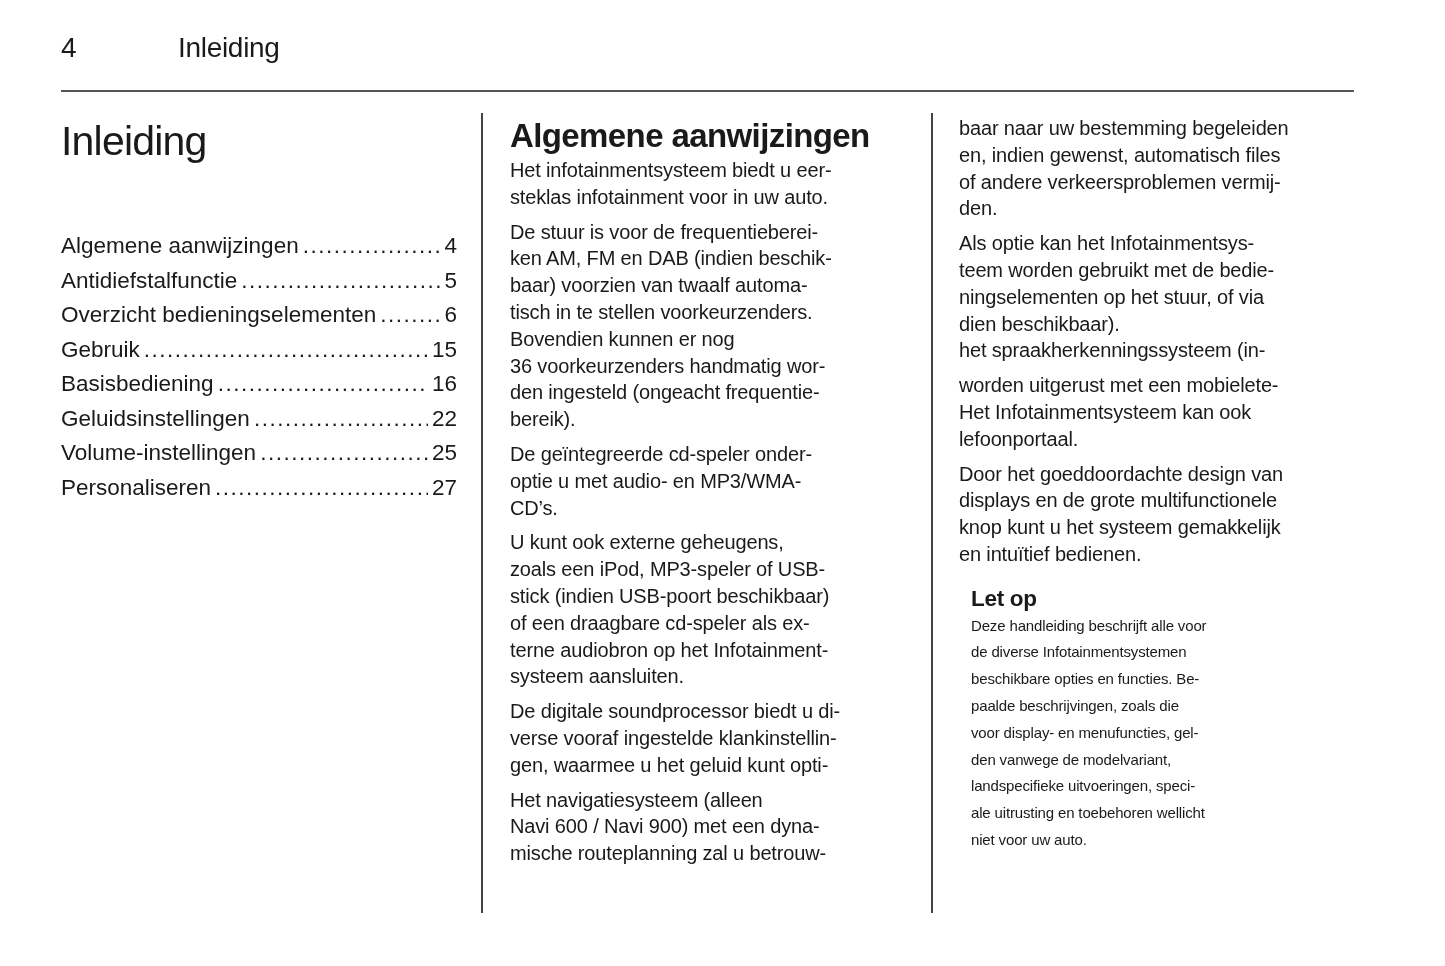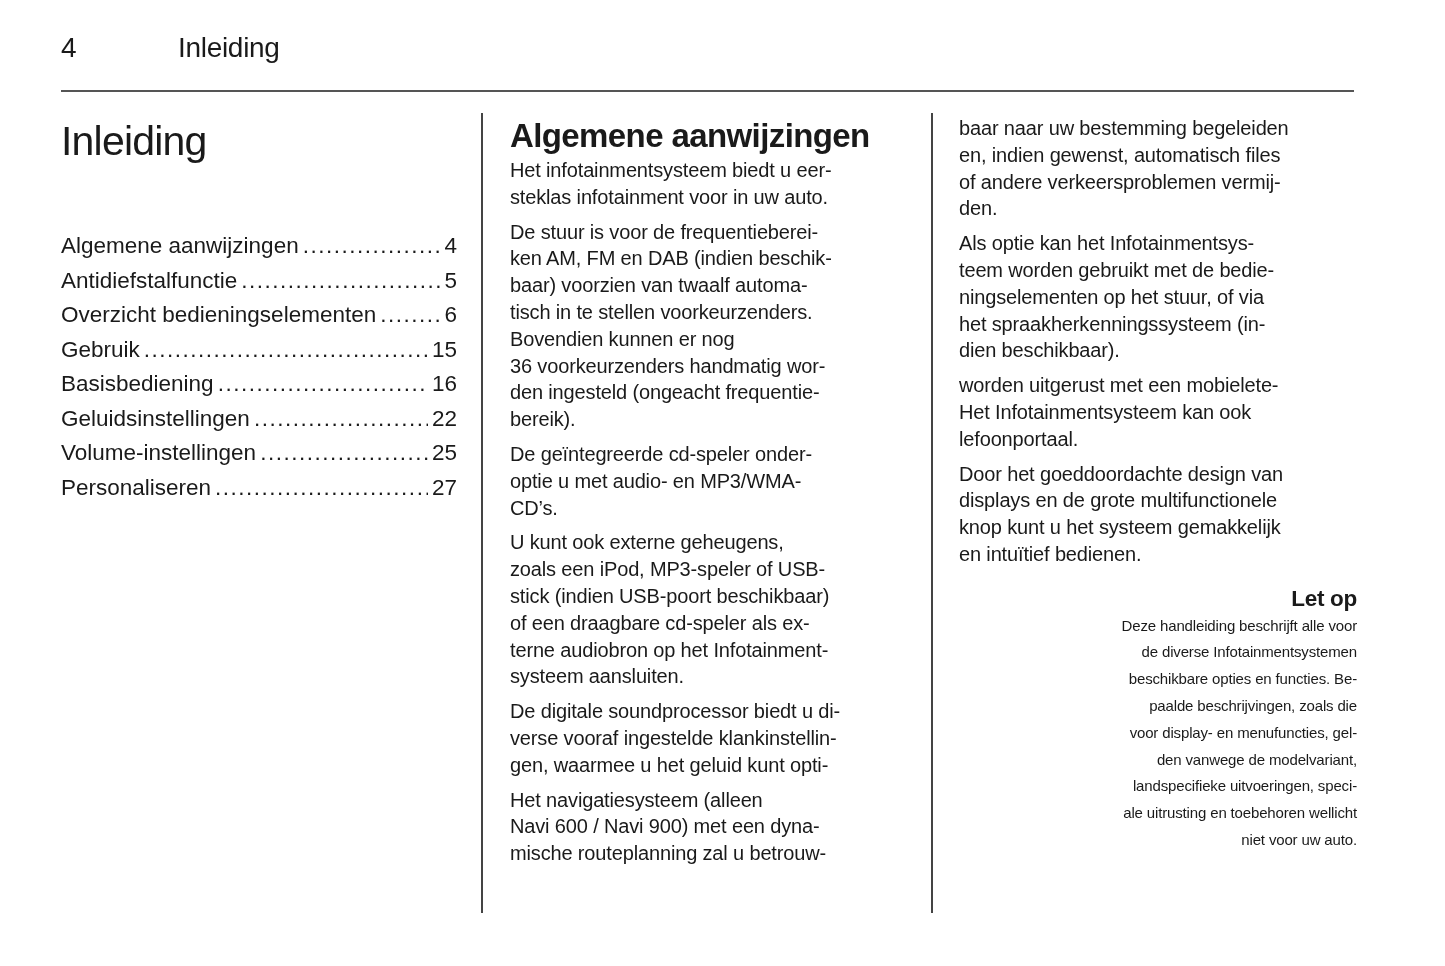--- a/index.html
+++ b/index.html
@@ -113,21 +113,20 @@
       line-height: 26.8px;
       margin: 0 0 8px 0;
       letter-spacing: -0.15px;
     }
     .col-right .para:first-child {
       margin-top: 2px;
     }
     .note {
       margin-left: 12px;
       margin-top: 18px;
-      text-align: right;
     }
     .note-title {
       font-size: 22.5px;
       line-height: 26.8px;
       font-weight: bold;
       letter-spacing: -0.3px;
     }
     .note-body {
       font-size: 15px;
       line-height: 26.8px;
@@ -239,22 +238,22 @@
   <p class="para">
     <span class="line">baar naar uw bestemming begeleiden</span>
     <span class="line">en, indien gewenst, automatisch files</span>
     <span class="line">of andere verkeersproblemen vermij-</span>
     <span class="line">den.</span>
   </p>
   <p class="para">
     <span class="line">Als optie kan het Infotainmentsys-</span>
     <span class="line">teem worden gebruikt met de bedie-</span>
     <span class="line">ningselementen op het stuur, of via</span>
+    <span class="line">dien beschikbaar).</span>
     <span class="line">het spraakherkenningssysteem (in-</span>
-    <span class="line">dien beschikbaar).</span>
   </p>
   <p class="para">
     <span class="line">worden uitgerust met een mobielete-</span>
     <span class="line">Het Infotainmentsysteem kan ook</span>
     <span class="line">lefoonportaal.</span>
   </p>
   <p class="para">
     <span class="line">Door het goeddoordachte design van</span>
     <span class="line">displays en de grote multifunctionele</span>
     <span class="line">knop kunt u het systeem gemakkelijk</span>

